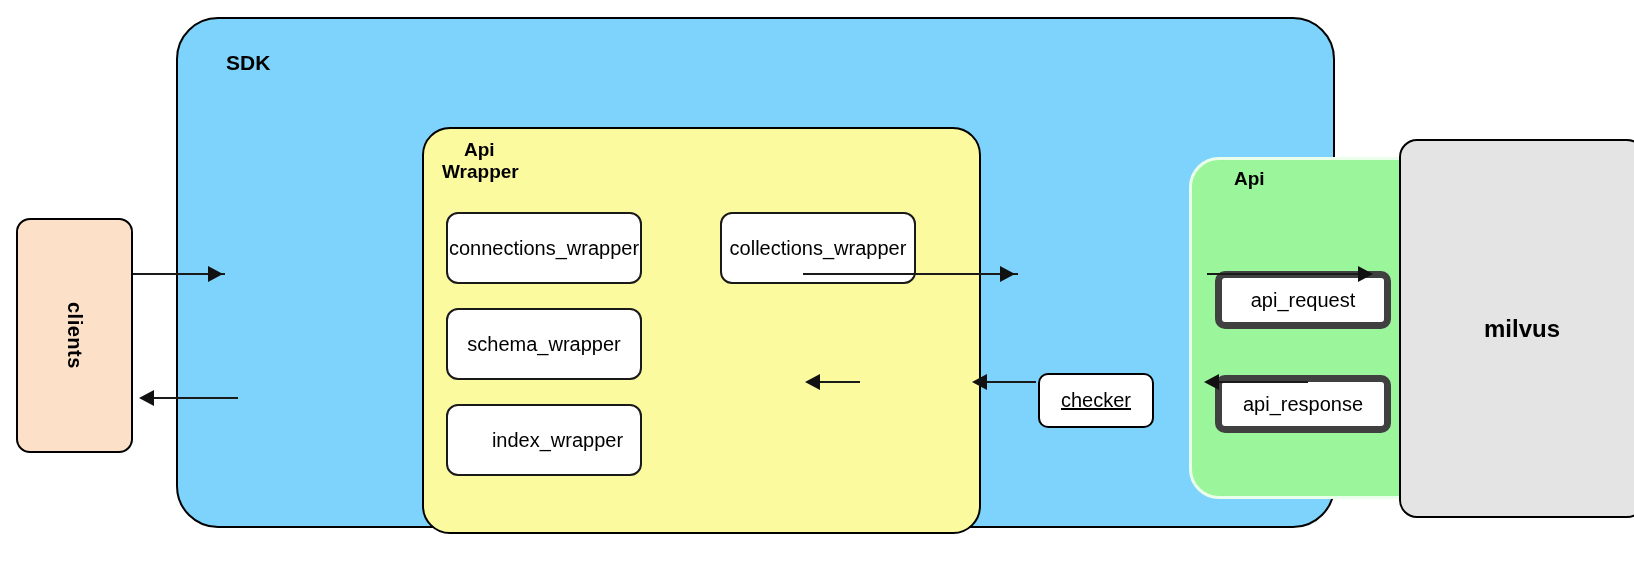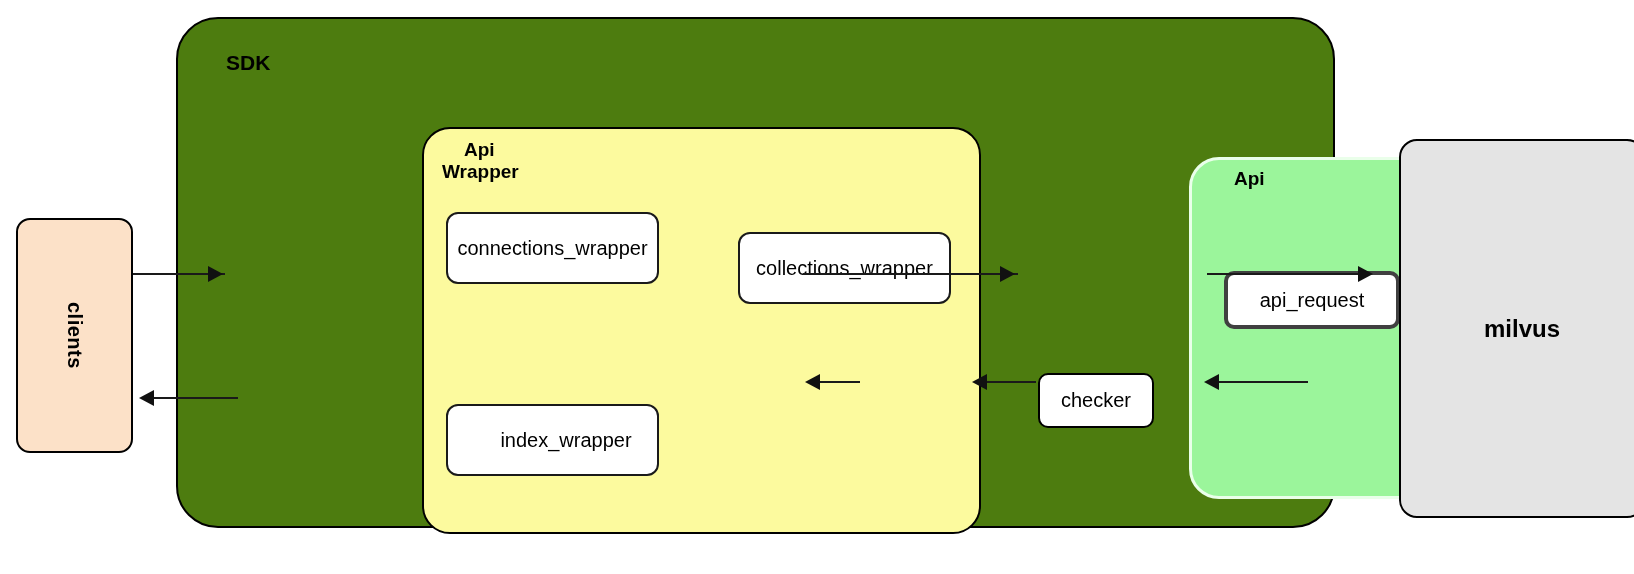--- a/index.html
+++ b/index.html
@@ -35,21 +35,21 @@
     font-weight: bold;
     color: #000;
     writing-mode: vertical-rl;
     text-orientation: mixed;
     letter-spacing: 0.5px;
   }
 
   
   #sdk {
     left: 176px; top: 17px; width: 1159px; height: 511px;
-    background: #4d7c0f;
+    background: #7dd3fc;
     border-radius: 42px;
     display: block;
   }
   #sdk-label {
     position: absolute;
     left: 48px; top: 32px;
     font-size: 21px;
     font-weight: bold;
     color: #000;
   }
@@ -68,33 +68,33 @@
     font-weight: bold;
     line-height: 1.18;
     color: #000;
     width: 130px;
   }
   #api-wrapper-label .l2 { display: block; margin-left: -22px; }
 
   .wrap-box {
     position: absolute;
     box-sizing: border-box;
-    width: 213px;
+    width: 196px;
     height: 72px;
     background: #ffffff;
     border: 2px solid #1a1a1a;
     border-radius: 12px;
     display: flex;
     align-items: center;
     justify-content: center;
     font-size: 20px;
     color: #000;
   }
   .wrap-c1 { left: 22px; }
-  .wrap-c2 { left: 314px; margin-top: 20px; }
+  .wrap-c2 { left: 296px; }
   .wrap-r1 { top: 83px; }
   .wrap-r2 { top: 179px; }
   .wrap-r3 { top: 275px; padding-left: 27px; }
 
   
   #api-gateway {
     left: 1011px; top: 138px; width: 241px; height: 342px;
     background: #9bf59b;
     border: 3px solid #eaffea;
     border-radius: 30px;
@@ -107,42 +107,43 @@
     font-weight: bold;
     line-height: 1.2;
     color: #000;
     width: 150px;
   }
   #api-gateway-label .l2 { display: block; margin-left: -22px; }
 
   .gw-box {
     position: absolute;
     box-sizing: border-box;
-    left: 32px;
+    left: 23px;
     width: 176px;
     height: 58px;
     background: #ffffff;
-    border: 4px solid #404040;
+    border: 7px solid #404040;
     border-radius: 10px;
     display: flex;
     align-items: center;
     justify-content: center;
     font-size: 20px;
     color: #000;
   }
   #api-request { top: 111px; }
   #api-response { top: 215px; }
 
   
   #checker {
     left: 860px; top: 354px; width: 116px; height: 55px;
     background: #ffffff;
     border-radius: 10px;
     font-size: 20px;
     color: #000;
+    text-decoration: underline;
   }
 
   
   #milvus {
     left: 1375px; top: 139px; width: 246px; height: 379px;
     background: #e4e4e4;
     border-radius: 18px;
     font-size: 24px;
     font-weight: bold;
     color: #000;
@@ -210,30 +211,32 @@
     <div id="sdk-label">SDK</div>
 
     <div class="node" id="api-wrapper">
       <div id="api-wrapper-label">
         <span>Api</span>
         <span class="l2">Wrapper</span>
       </div>
 
       <div class="wrap-box wrap-c1 wrap-r1">connections_wrapper</div>
       <div class="wrap-box wrap-c2 wrap-r1">collections_wrapper</div>
+      <div class="wrap-box wrap-c1 wrap-r2">schema_wrapper</div>
       <div class="wrap-box wrap-c1 wrap-r3">index_wrapper</div>
     </div>
 
     <div class="node" id="checker">checker</div>
 
     <div class="node" id="api-gateway">
       <div id="api-gateway-label">
         <span>Api</span>
       </div>
       <div class="gw-box" id="api-request">api_request</div>
+      <div class="gw-box" id="api-response">api_response</div>
     </div>
   </div>
 
   <div class="node" id="milvus">milvus</div>
 
   <div class="hline" id="conn-clients-out"></div>
   <div class="arrow-r" id="arrow-clients-out"></div>
 
   <div class="hline" id="conn-clients-in"></div>
   <div class="arrow-l" id="arrow-clients-in"></div>

